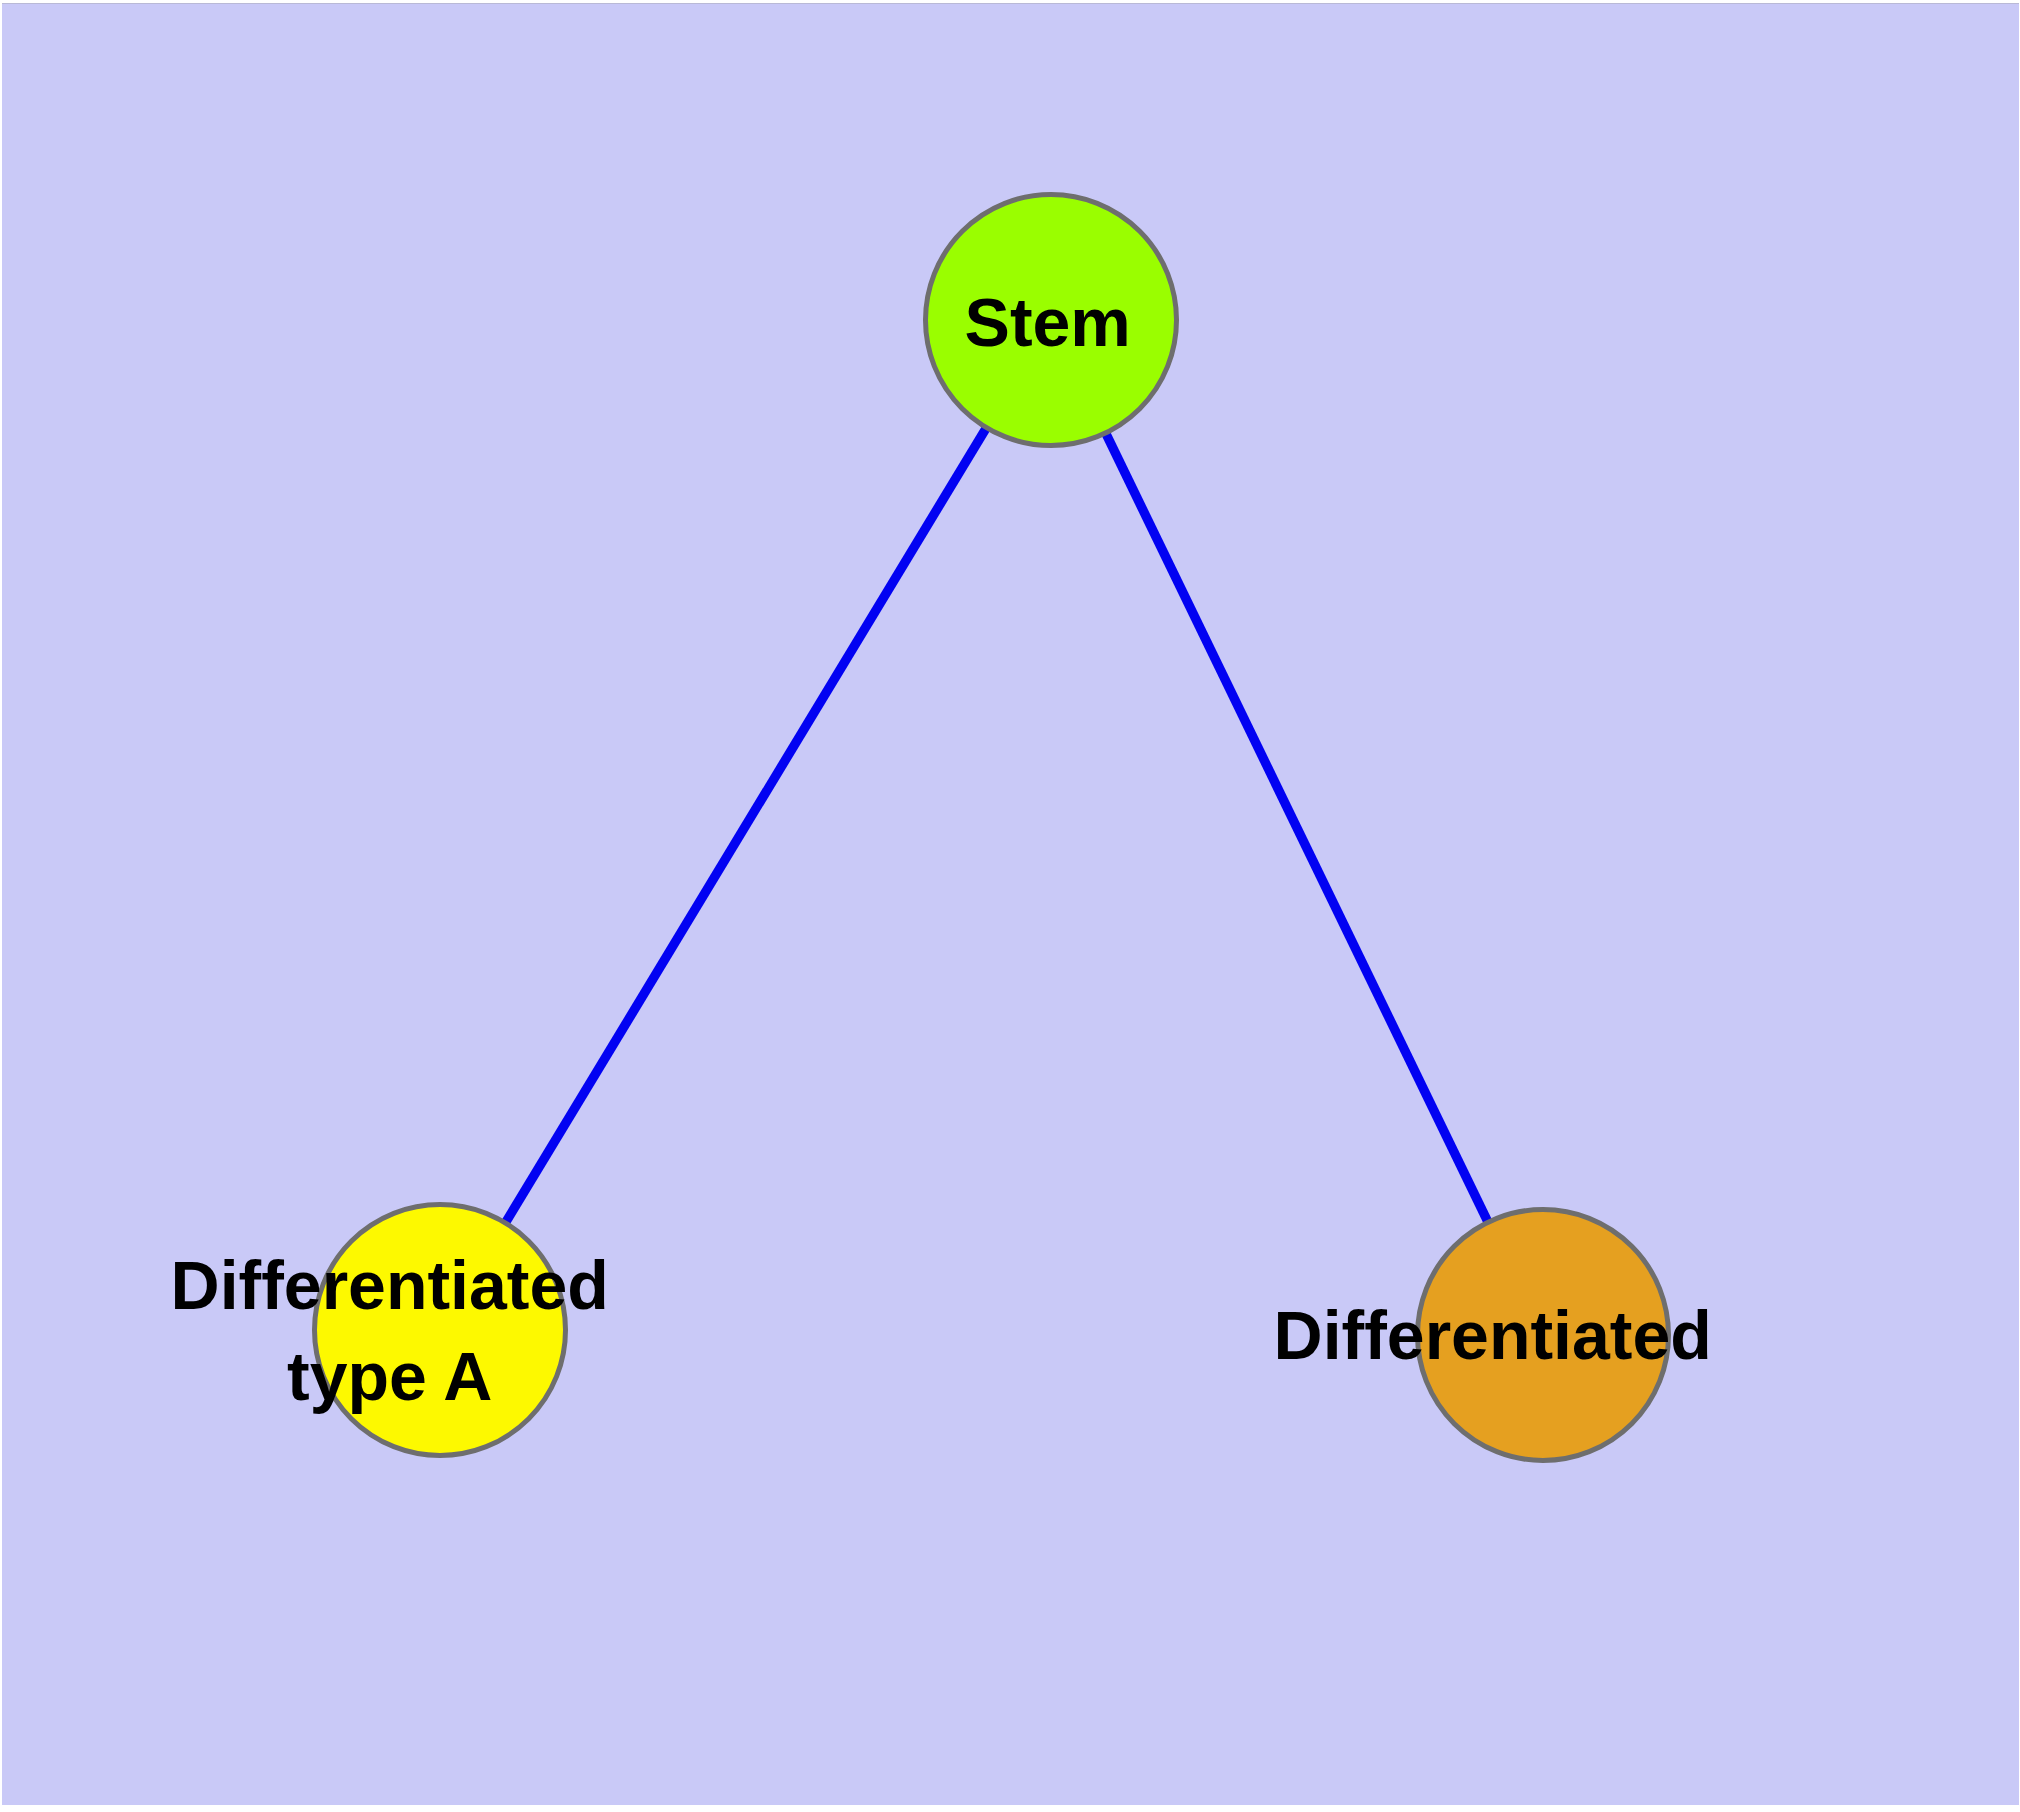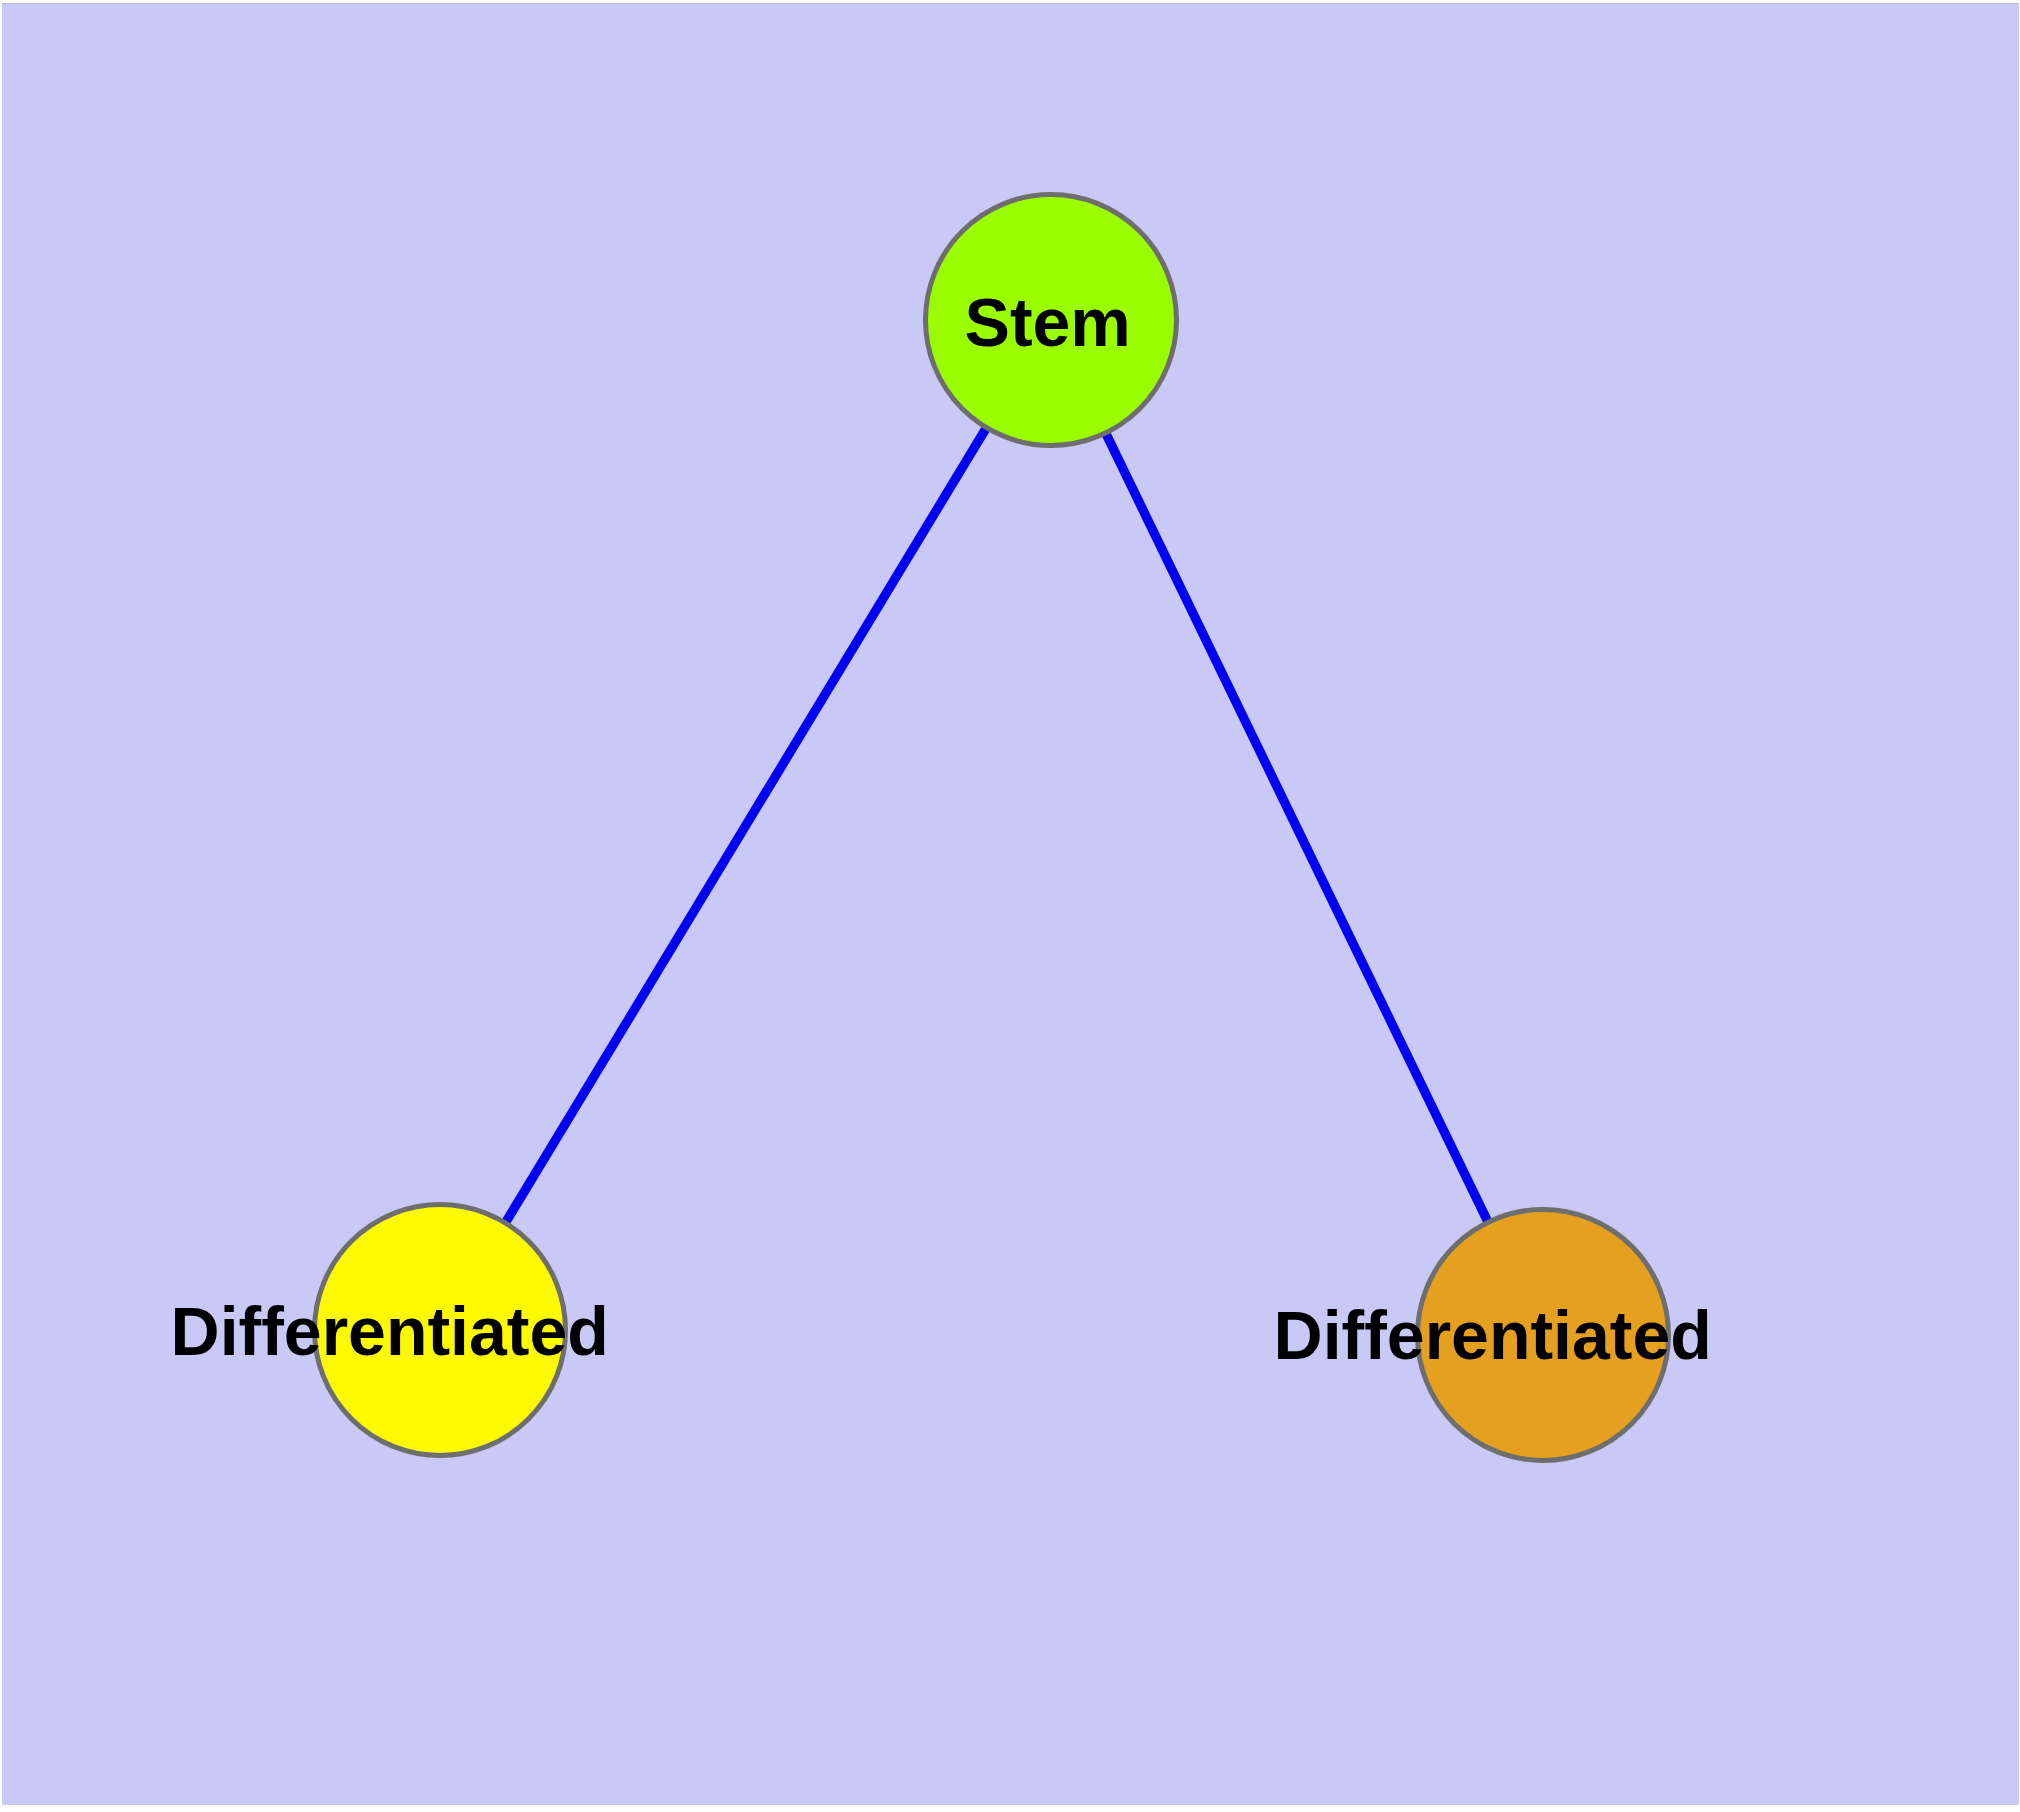--- a/index.html
+++ b/index.html
@@ -60,19 +60,20 @@
       <div class="node-circle" style="left: 921px; top: 188px; width: 256px; height: 256px; background: rgb(154, 254, 0); border-width: 5.1px; border-color: rgb(110, 110, 110);"></div>
       <div class="node-circle" style="left: 310px; top: 1198px; width: 256px; height: 256px; background: rgb(253, 249, 0); border-width: 5.1px; border-color: rgb(110, 110, 110);"></div>
       <div class="node-circle" style="left: 1413px; top: 1203px; width: 256px; height: 256px; background: rgb(229, 160, 32); border-width: 5.1px; border-color: rgb(110, 110, 110);"></div>
     </div>
   <div id="labels-layer">
       <div class="node-label" style="left: 1046px; top: 318px; color: rgb(0, 0, 0);">
         <span class="label-line">Stem</span>
       </div>
       <div class="node-label" style="left: 388px; top: 1327px; color: rgb(0, 0, 0);">
         <span class="label-line">Differentiated</span>
+        <span class="label-line">type A</span>
       </div>
       <div class="node-label" style="left: 1491px; top: 1331px; color: rgb(0, 0, 0);">
         <span class="label-line">Differentiated</span>
       </div>
     </div>
 </div>
 
 
 </body></html>

